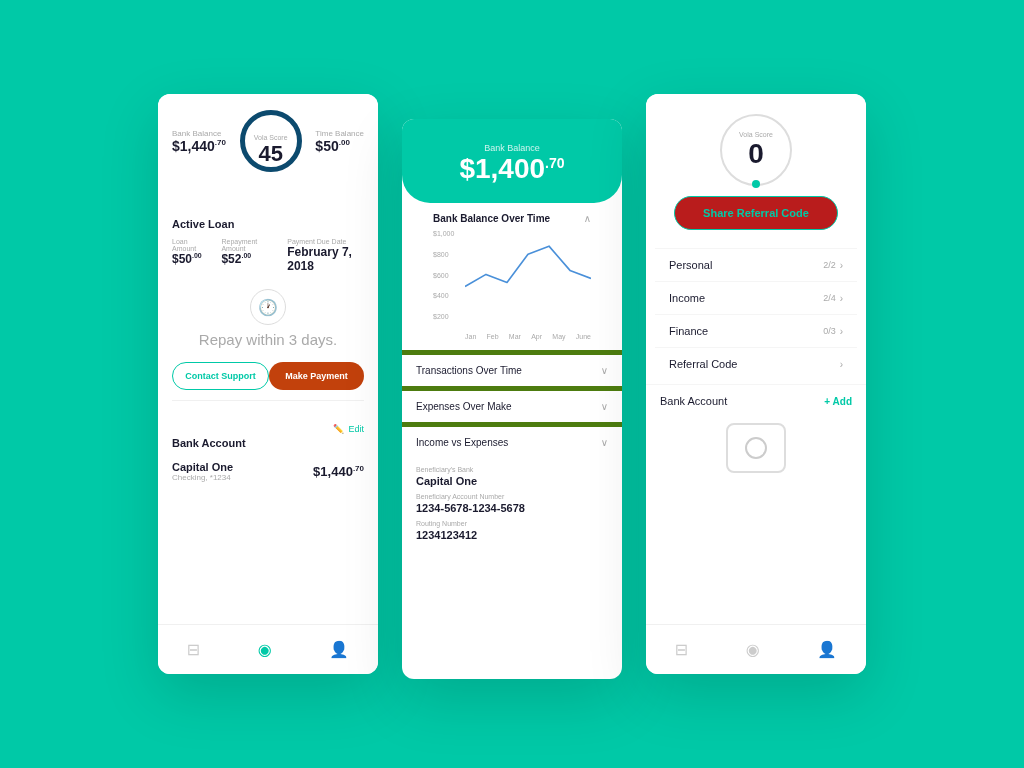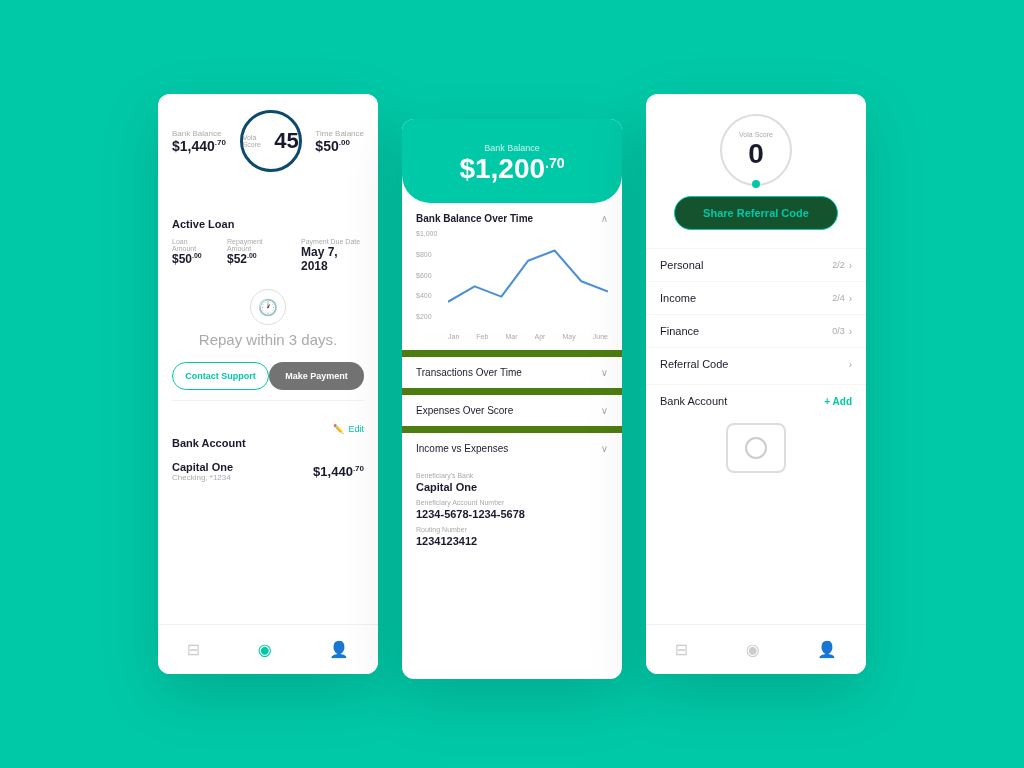--- a/index.html
+++ b/index.html
@@ -39,22 +39,22 @@
       align-items: center;
       justify-content: space-between;
     }
     .stat-block { display: flex; flex-direction: column; }
     .stat-label { font-size: 8px; color: #aaa; }
     .stat-value { font-size: 14px; font-weight: 700; color: #1a1a2e; }
     .stat-value sup { font-size: 8px; }
     .vola-score-circle {
       width: 62px; height: 62px;
       border-radius: 50%;
-      border: 3px solid #0c4a6e;
-      display: flex; 
+      border: 5px solid #0c4a6e;
+      display: flex; flex-direction: column;
       align-items: center; justify-content: flex-end;
       background: #fff;
     }
     .vola-label { font-size: 7px; color: #aaa; }
     .vola-num { font-size: 22px; font-weight: 700; color: #1a1a2e; }
     .section-title { font-size: 11px; font-weight: 700; color: #1a1a2e; padding: 8px 14px 4px; margin-top: 28px; }
     .loan-details { display: flex; padding: 4px 14px; gap: 16px; }
     .loan-item { display: flex; flex-direction: column; }
     .loan-item-label { font-size: 7px; color: #aaa; }
     .loan-item-value { font-size: 12px; font-weight: 600; color: #1a1a2e; }
@@ -72,21 +72,21 @@
     .repay-text { font-size: 15px; color: #aaa; }
     .btn-row { display: flex; padding: 6px 14px 10px; }
     .btn-outline {
       flex: 1; padding: 8px 4px; border-radius: 20px;
       border: 1.5px solid #00C9A7; background: #fff;
       color: #00C9A7; font-size: 9px; font-weight: 600; cursor: pointer;
       text-align: center;
     }
     .btn-filled {
       flex: 1; padding: 8px 4px; border-radius: 20px;
-      border: none; background: #737373;
+      border: none; background: #c2410c;
       color: #fff; font-size: 9px; font-weight: 600; cursor: pointer;
       text-align: center;
     }
     .divider { height: 1px; background: #f0f0f0; margin: 0 14px; }
     .bank-section { padding: 8px 14px; display: flex; justify-content: space-between; align-items: center; }
     .bank-edit { display: flex; align-items: center; gap: 4px; color: #00C9A7; font-size: 9px; cursor: pointer; }
     .bank-row { padding: 4px 14px 8px; display: flex; justify-content: space-between; align-items: center; }
     .bank-info { display: flex; flex-direction: column; }
     .bank-name { font-size: 11px; font-weight: 600; color: #1a1a2e; }
     .bank-sub { font-size: 8px; color: #aaa; }
@@ -105,38 +105,38 @@
     .phone-2 .header-teal {
       background: #00C9A7;
       padding: 24px 14px 18px;
       display: flex; flex-direction: column;
       align-items: center;
       border-radius: 0 0 28px 28px;
     }
     .balance-label-sm { font-size: 9px; color: rgba(255,255,255,0.8); }
     .balance-large { font-size: 28px; font-weight: 700; color: #fff; }
     .balance-large sup { font-size: 14px; }
-    .chart-section { padding: 10px 14px; }
+    .chart-section { padding: 10px 31px; }
     .chart-header { display: flex; justify-content: space-between; align-items: center; margin-bottom: 6px; }
     .chart-title { font-size: 10px; font-weight: 600; color: #1a1a2e; }
     .chevron-up { color: #aaa; font-size: 10px; }
     .chart-area { height: 110px; position: relative; }
     .chart-labels-y {
       position: absolute; left: 0; top: 0; bottom: 20px;
       display: flex; flex-direction: column; justify-content: space-between;
       font-size: 7px; color: #aaa;
     }
     .chart-svg { position: absolute; left: 32px; right: 0; top: 0; bottom: 20px; }
     .chart-labels-x {
       position: absolute; bottom: 0; left: 32px; right: 0;
       display: flex; justify-content: space-between;
       font-size: 7px; color: #aaa;
     }
     .accordion-item {
-      border-top: 7px solid #4d7c0f;
+      border-top: 5px solid #4d7c0f;
       padding: 10px 14px;
       display: flex; justify-content: space-between; align-items: flex-end;
     }
     .accordion-label { font-size: 10px; color: #1a1a2e; }
     .accordion-chevron { color: #aaa; font-size: 10px; }
     .beneficiary-section { padding: 8px 14px; }
     .bene-label { font-size: 7px; color: #aaa; margin-bottom: 2px; }
     .bene-value { font-size: 11px; font-weight: 600; color: #1a1a2e; margin-bottom: 6px; }
 
     
@@ -157,25 +157,25 @@
       position: absolute; bottom: -4px; left: 50%; transform: translateX(-50%);
       width: 8px; height: 8px; border-radius: 50%;
       background: #00C9A7;
     }
     .vola-num-lg { font-size: 28px; font-weight: 700; color: #1a1a2e; }
     .share-btn {
       width: calc(100% - 28px);
       padding: 10px;
       border-radius: 24px;
       border: 1.5px solid #00C9A7;
-      background: #14532d;
+      background: #b91c1c;
       color: #00C9A7; font-size: 11px; font-weight: 600;
       cursor: pointer; text-align: center;
     }
-    .menu-list { padding: 4px 0; }
+    .menu-list { padding: 4px 9px; }
     .menu-item {
       padding: 10px 14px;
       border-top: 1px solid #f5f5f5;
       display: flex; justify-content: space-between; align-items: center;
     }
     .menu-item-label { font-size: 11px; color: #1a1a2e; }
     .menu-item-right { display: flex; align-items: center; gap: 4px; color: #aaa; font-size: 9px; }
     .menu-chevron { color: #aaa; font-size: 10px; }
     .bank-account-section {
       padding: 10px 14px 6px;
@@ -235,21 +235,21 @@
         </span>
       </div>
       <div class="loan-item">
         <span class="loan-item-label">Repayment Amount</span>
         <span class="loan-item-value">
           <span>$52</span><sup>.00</sup>
         </span>
       </div>
       <div class="loan-item">
         <span class="loan-item-label">Payment Due Date</span>
-        <span class="loan-item-value">May 7, 2018</span>
+        <span class="loan-item-value">February 7, 2018</span>
       </div>
     </div>
 
     <div class="repay-section">
       <div class="clock-icon">🕐</div>
       <span class="repay-text">Repay within 3 days.</span>
     </div>
 
     <div class="btn-row">
       <button class="btn-outline">Contact Support</button>
@@ -279,21 +279,21 @@
       <span class="nav-icon">⊟</span>
       <span class="nav-icon active">◉</span>
       <span class="nav-icon">👤</span>
     </div>
   </div>
 
   <div class="phone phone-2">
     <div class="header-teal">
       <span class="balance-label-sm">Bank Balance</span>
       <span class="balance-large">
-        <span>$1,200</span><sup>.70</sup>
+        <span>$1,400</span><sup>.70</sup>
       </span>
     </div>
 
     <div class="chart-section">
       <div class="chart-header">
         <span class="chart-title">Bank Balance Over Time</span>
         <span class="chevron-up">∧</span>
       </div>
       <div class="chart-area">
         <div class="chart-labels-y">
@@ -315,21 +315,21 @@
           <span>June</span>
         </div>
       </div>
     </div>
 
     <div class="accordion-item">
       <span class="accordion-label">Transactions Over Time</span>
       <span class="accordion-chevron">∨</span>
     </div>
     <div class="accordion-item">
-      <span class="accordion-label">Expenses Over Score</span>
+      <span class="accordion-label">Expenses Over Make</span>
       <span class="accordion-chevron">∨</span>
     </div>
     <div class="accordion-item">
       <span class="accordion-label">Income vs Expenses</span>
       <span class="accordion-chevron">∨</span>
     </div>
 
     <div class="beneficiary-section">
       <div class="bene-label">Beneficiary's Bank</div>
       <div class="bene-value">Capital One</div>

